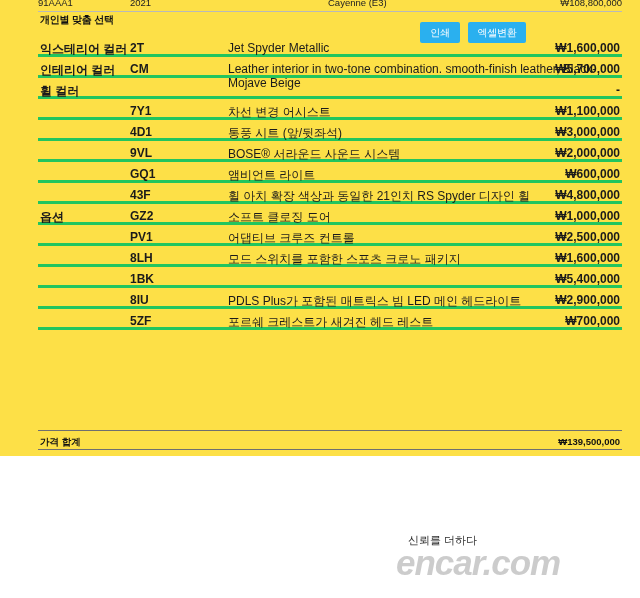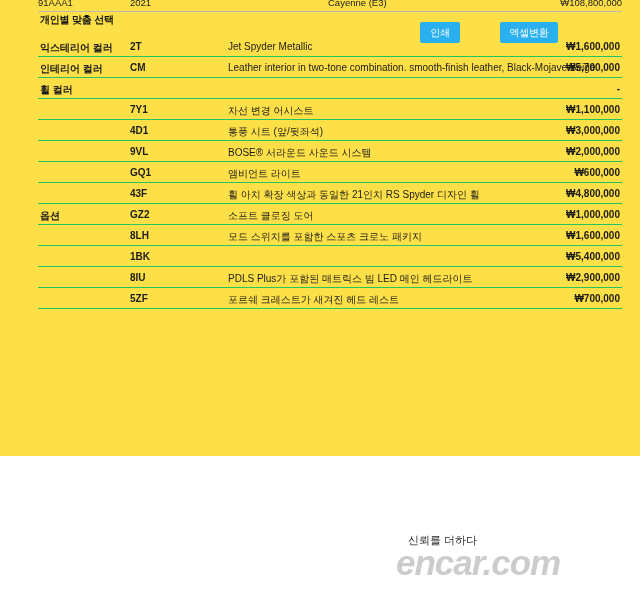--- a/index.html
+++ b/index.html
@@ -56,21 +56,21 @@
     font-size: 10px;
     border: none;
     border-radius: 2px;
     display: flex;
     align-items: center;
     justify-content: center;
     cursor: pointer;
     letter-spacing: -0.2px;
   }
   .btn-print { left: 420px; width: 40px; }
-  .btn-excel { left: 468px; width: 58px; margin-left: 32px; }
+  .btn-excel { left: 468px; width: 58px; }
 
   
   .tbl {
     position: absolute;
     left: 38px;
     top: 36px;
     width: 584px;
   }
   .thead {
     position: relative;
@@ -83,22 +83,22 @@
   }
   .thead > div { position: absolute; top: 4px; }
   .th-cat { left: 2px; }
   .th-ord { left: 92px; }
   .th-opt { left: 290px; }
   .th-pri { right: 2px; text-align: right; }
 
   .trow {
     position: relative;
     height: 21px;
-    border-bottom: 1px solid #22c55e;
-    font-size: 10px;
+    border-bottom: 3px solid #22c55e;
+    font-size: 12px;
     color: #1b1b1b;
   }
   .trow > div { position: absolute; top: 5px; }
   .c-cat  { left: 2px; font-weight: bold; }
   .c-ord  { left: 92px; font-weight: bold; }
   .c-opt  { left: 190px; }
   .c-pri  { right: 2px; font-weight: bold; }
 
   
   .slogan {
@@ -210,20 +210,26 @@
       <div class="c-pri">₩4,800,000</div>
     </div>
 
     <div class="trow">
       <div class="c-cat">옵션</div>
       <div class="c-ord">GZ2</div>
       <div class="c-opt">소프트 클로징 도어</div>
       <div class="c-pri">₩1,000,000</div>
     </div>
 
+    <div class="trow">
+      <div class="c-cat"></div>
+      <div class="c-ord">PV1</div>
+      <div class="c-opt">어댑티브 크루즈 컨트롤</div>
+      <div class="c-pri">₩2,500,000</div>
+    </div>
 
     <div class="trow">
       <div class="c-cat"></div>
       <div class="c-ord">8LH</div>
       <div class="c-opt">모드 스위치를 포함한 스포츠 크로노 패키지</div>
       <div class="c-pri">₩1,600,000</div>
     </div>
 
     <div class="trow">
       <div class="c-cat"></div>
@@ -242,14 +248,18 @@
       <div class="c-cat"></div>
       <div class="c-ord">5ZF</div>
       <div class="c-opt">포르쉐 크레스트가 새겨진 헤드 레스트</div>
       <div class="c-pri">₩700,000</div>
     </div>
   </div>
 
   <div class="slogan">신뢰를 더하다</div>
   <div class="watermark">encar.com</div>
 
+  <div class="total">
+    <div class="lbl">가격 합계</div>
+    <div class="val">₩139,500,000</div>
+  </div>
 
 </div>
 
 </body></html>

